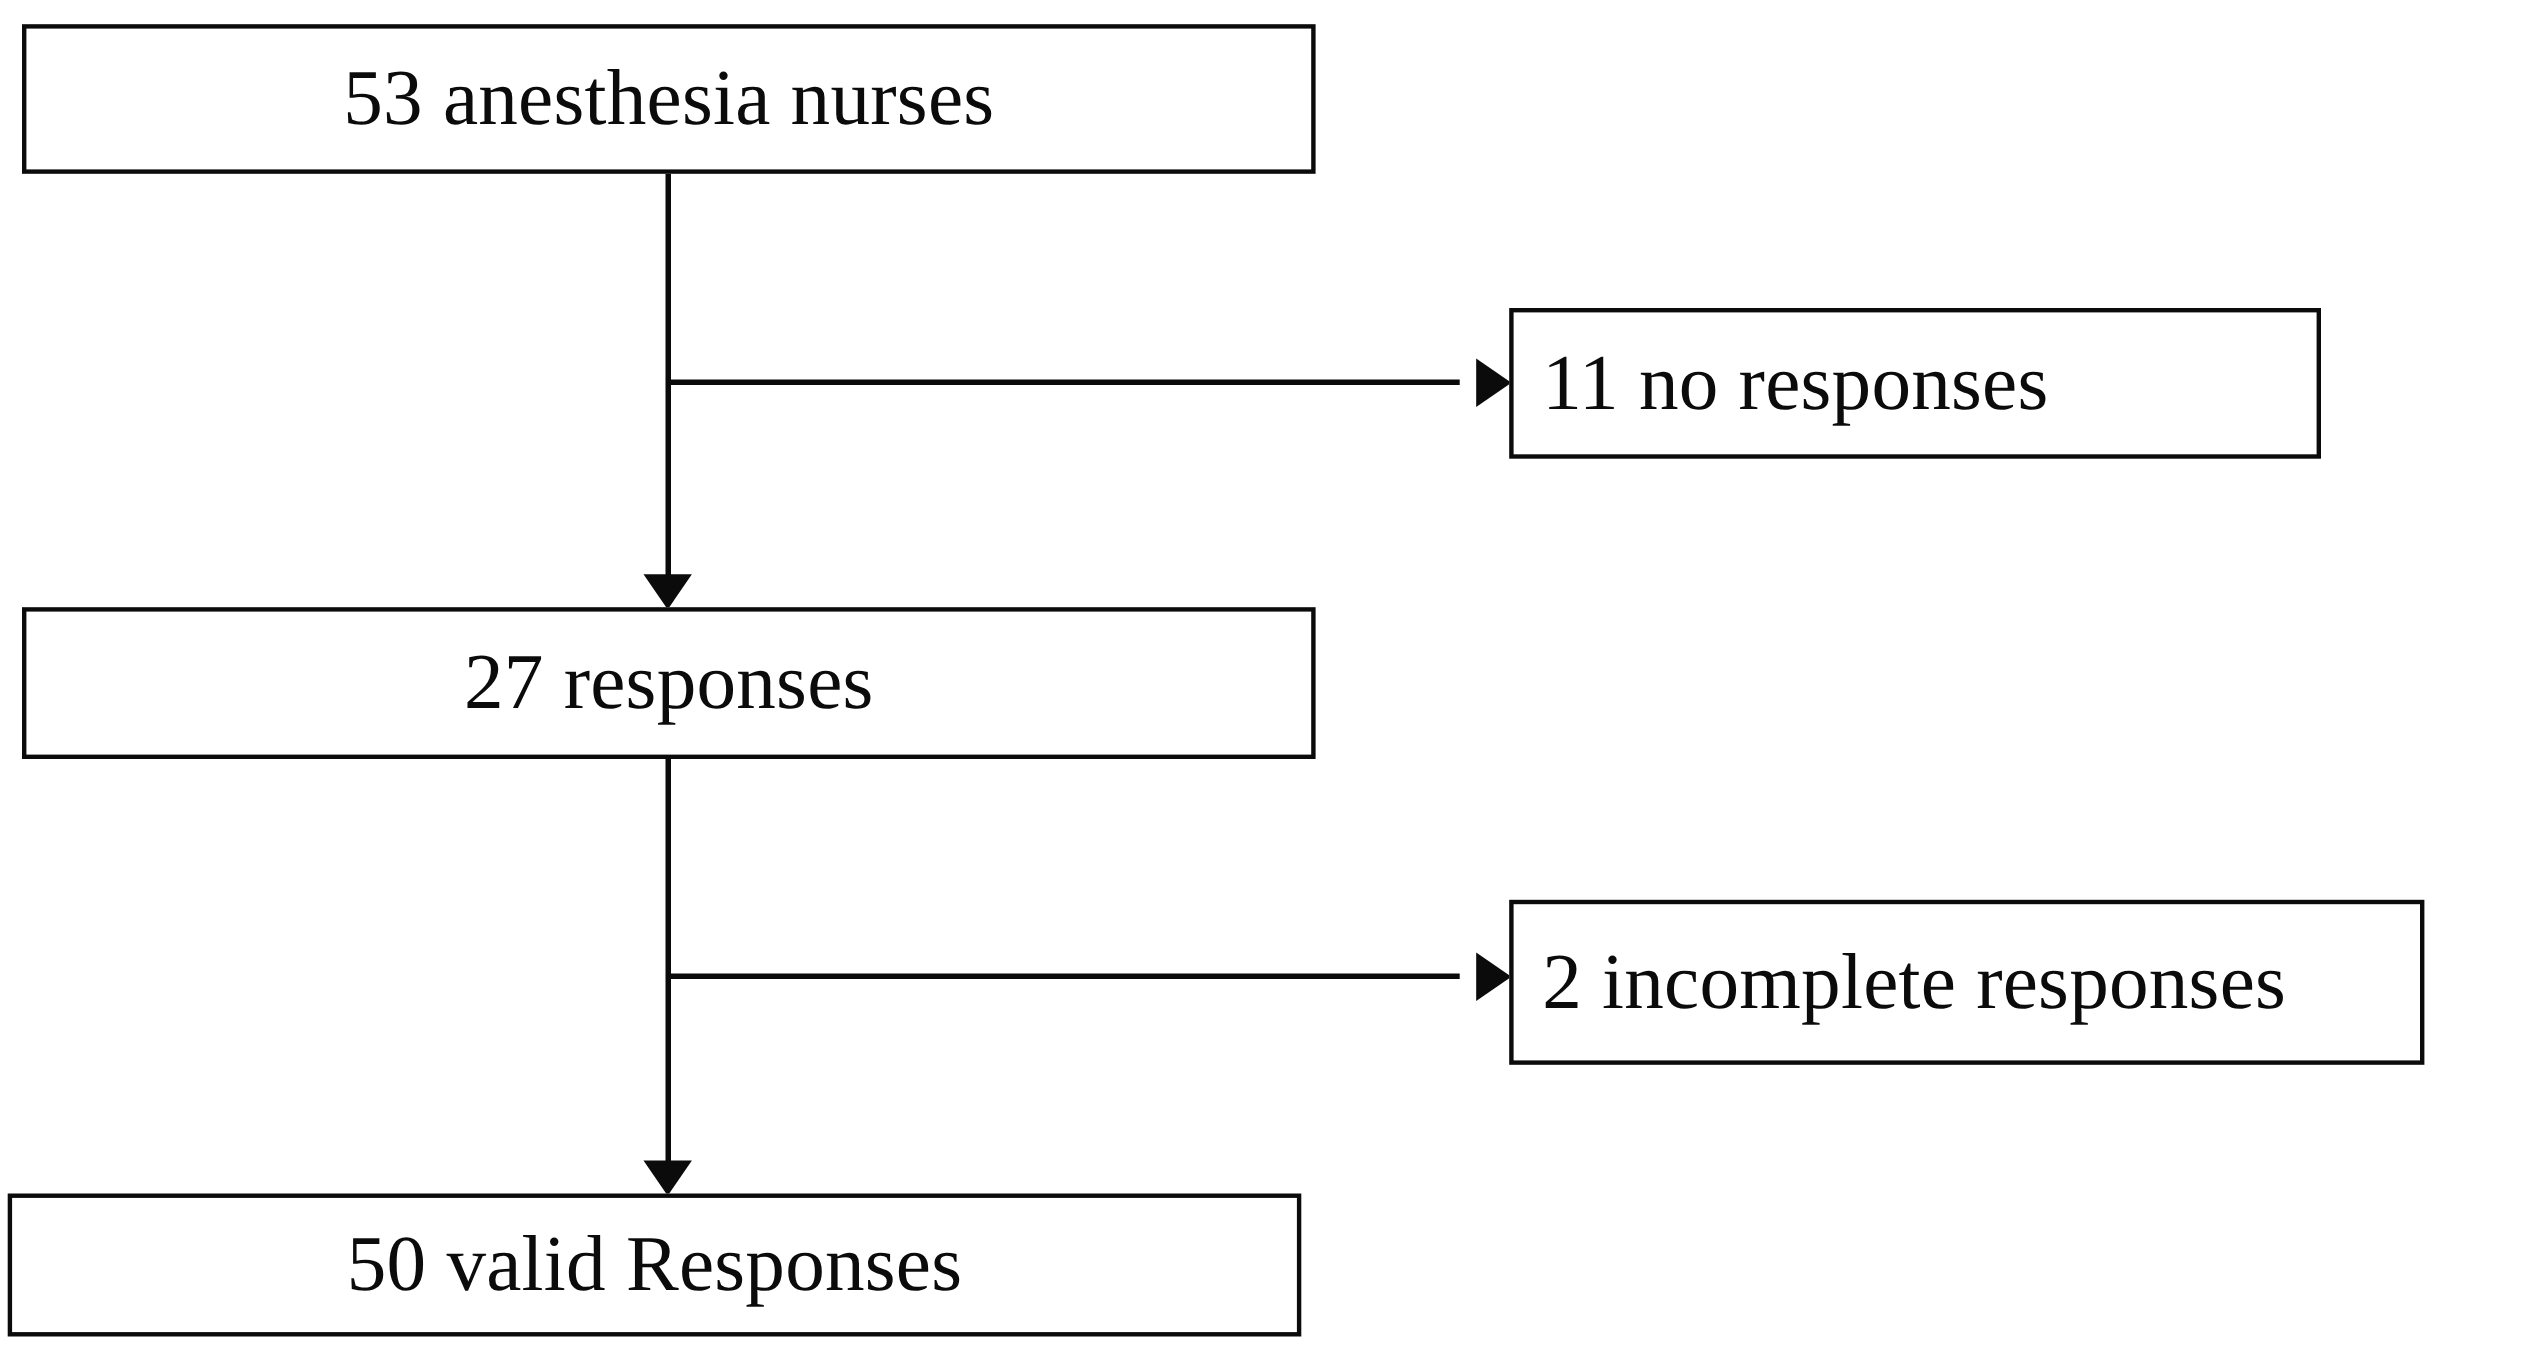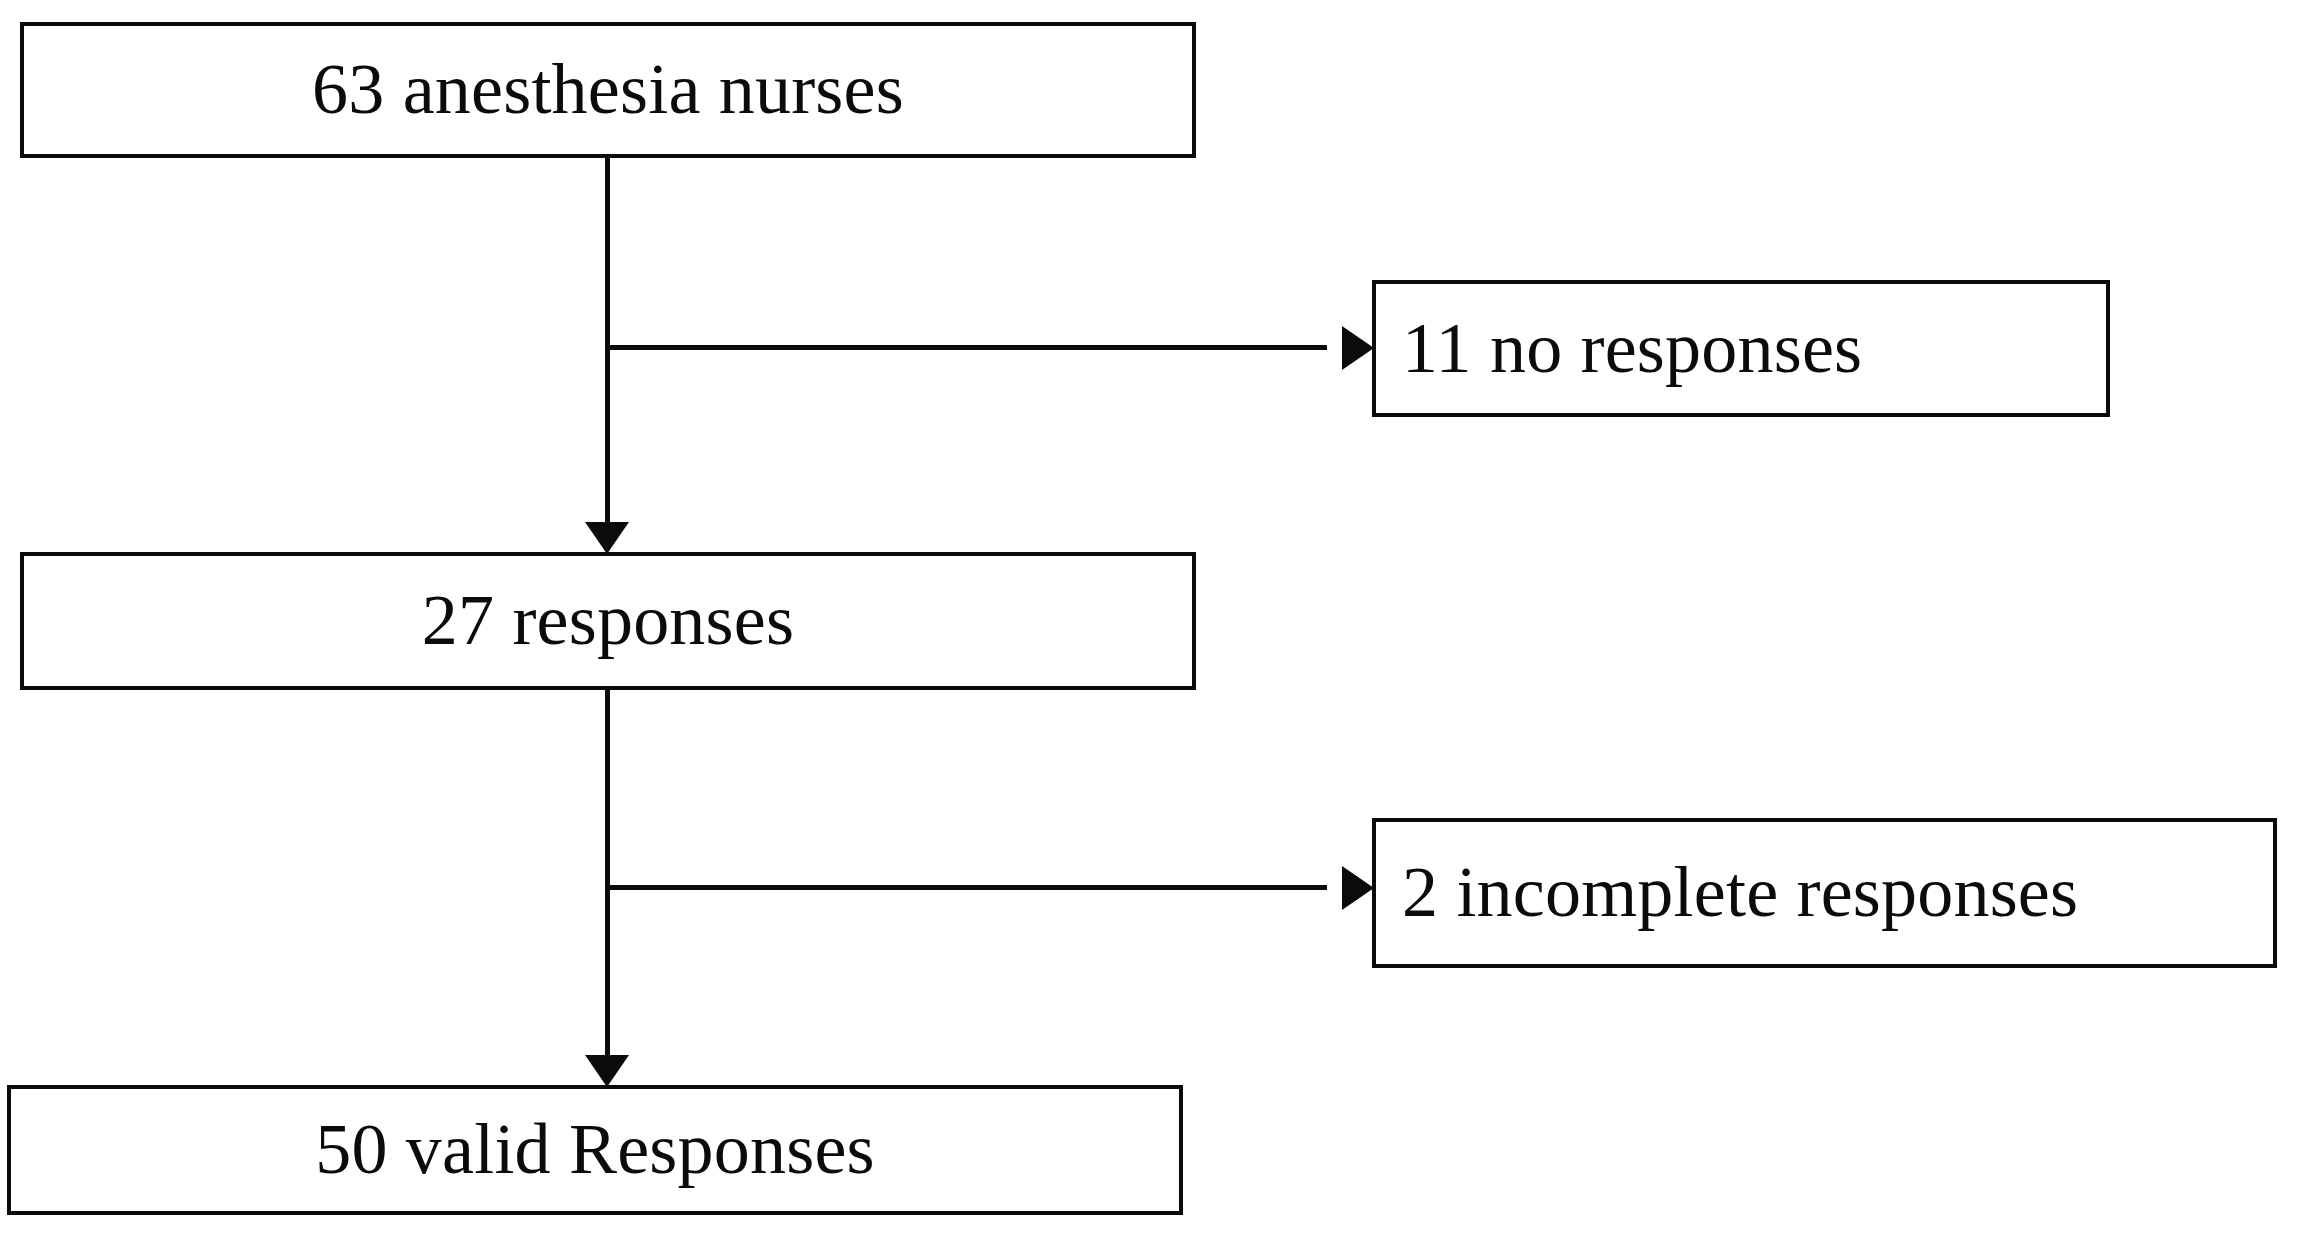--- a/index.html
+++ b/index.html
@@ -42,21 +42,21 @@
     display: block;
   }
 
   
   #box-source   { left: 20px;   top: 22px;   width: 1176px; height: 136px; }
   #box-responses{ left: 20px;   top: 552px;  width: 1176px; height: 138px; }
   #box-valid    { left: 7px;   top: 1085px; width: 1176px; height: 130px; }
 
   
   #box-no-response     { left: 1372px; top: 280px; width: 738px; height: 137px; }
-  #box-incomplete      { left: 1372px; top: 818px; width: 905px; height: 150px; }
+  #box-incomplete      { left: 1372px; top: 818px; width: 832px; height: 150px; }
 
   
   .conn-v {
     position: absolute;
     width: 5px;
     background: #0b0b0b;
   }
   .conn-h {
     position: absolute;
     height: 5px;
@@ -93,21 +93,21 @@
   #arrowhead-to-valid     { left: 585px; top: 1055px; }
   #arrowhead-to-no-response { left: 1342px; top: 326px; }
   #arrowhead-to-incomplete  { left: 1342px; top: 866px; }
 </style>
 </head>
 <body>
 
 <div id="flow-canvas">
 
   <div class="node-box center-text" id="box-source">
-    <span class="node-label">63 anesthesia nurses</span>
+    <span class="node-label">53 anesthesia nurses</span>
   </div>
 
   <div class="conn-v" id="trunk-upper"></div>
 
   <div class="conn-h" id="branch-no-response"></div>
 
   <div class="arrow-right" id="arrowhead-to-no-response"></div>
 
   <div class="node-box left-text" id="box-no-response">
     <span class="node-label">11 no responses</span>

